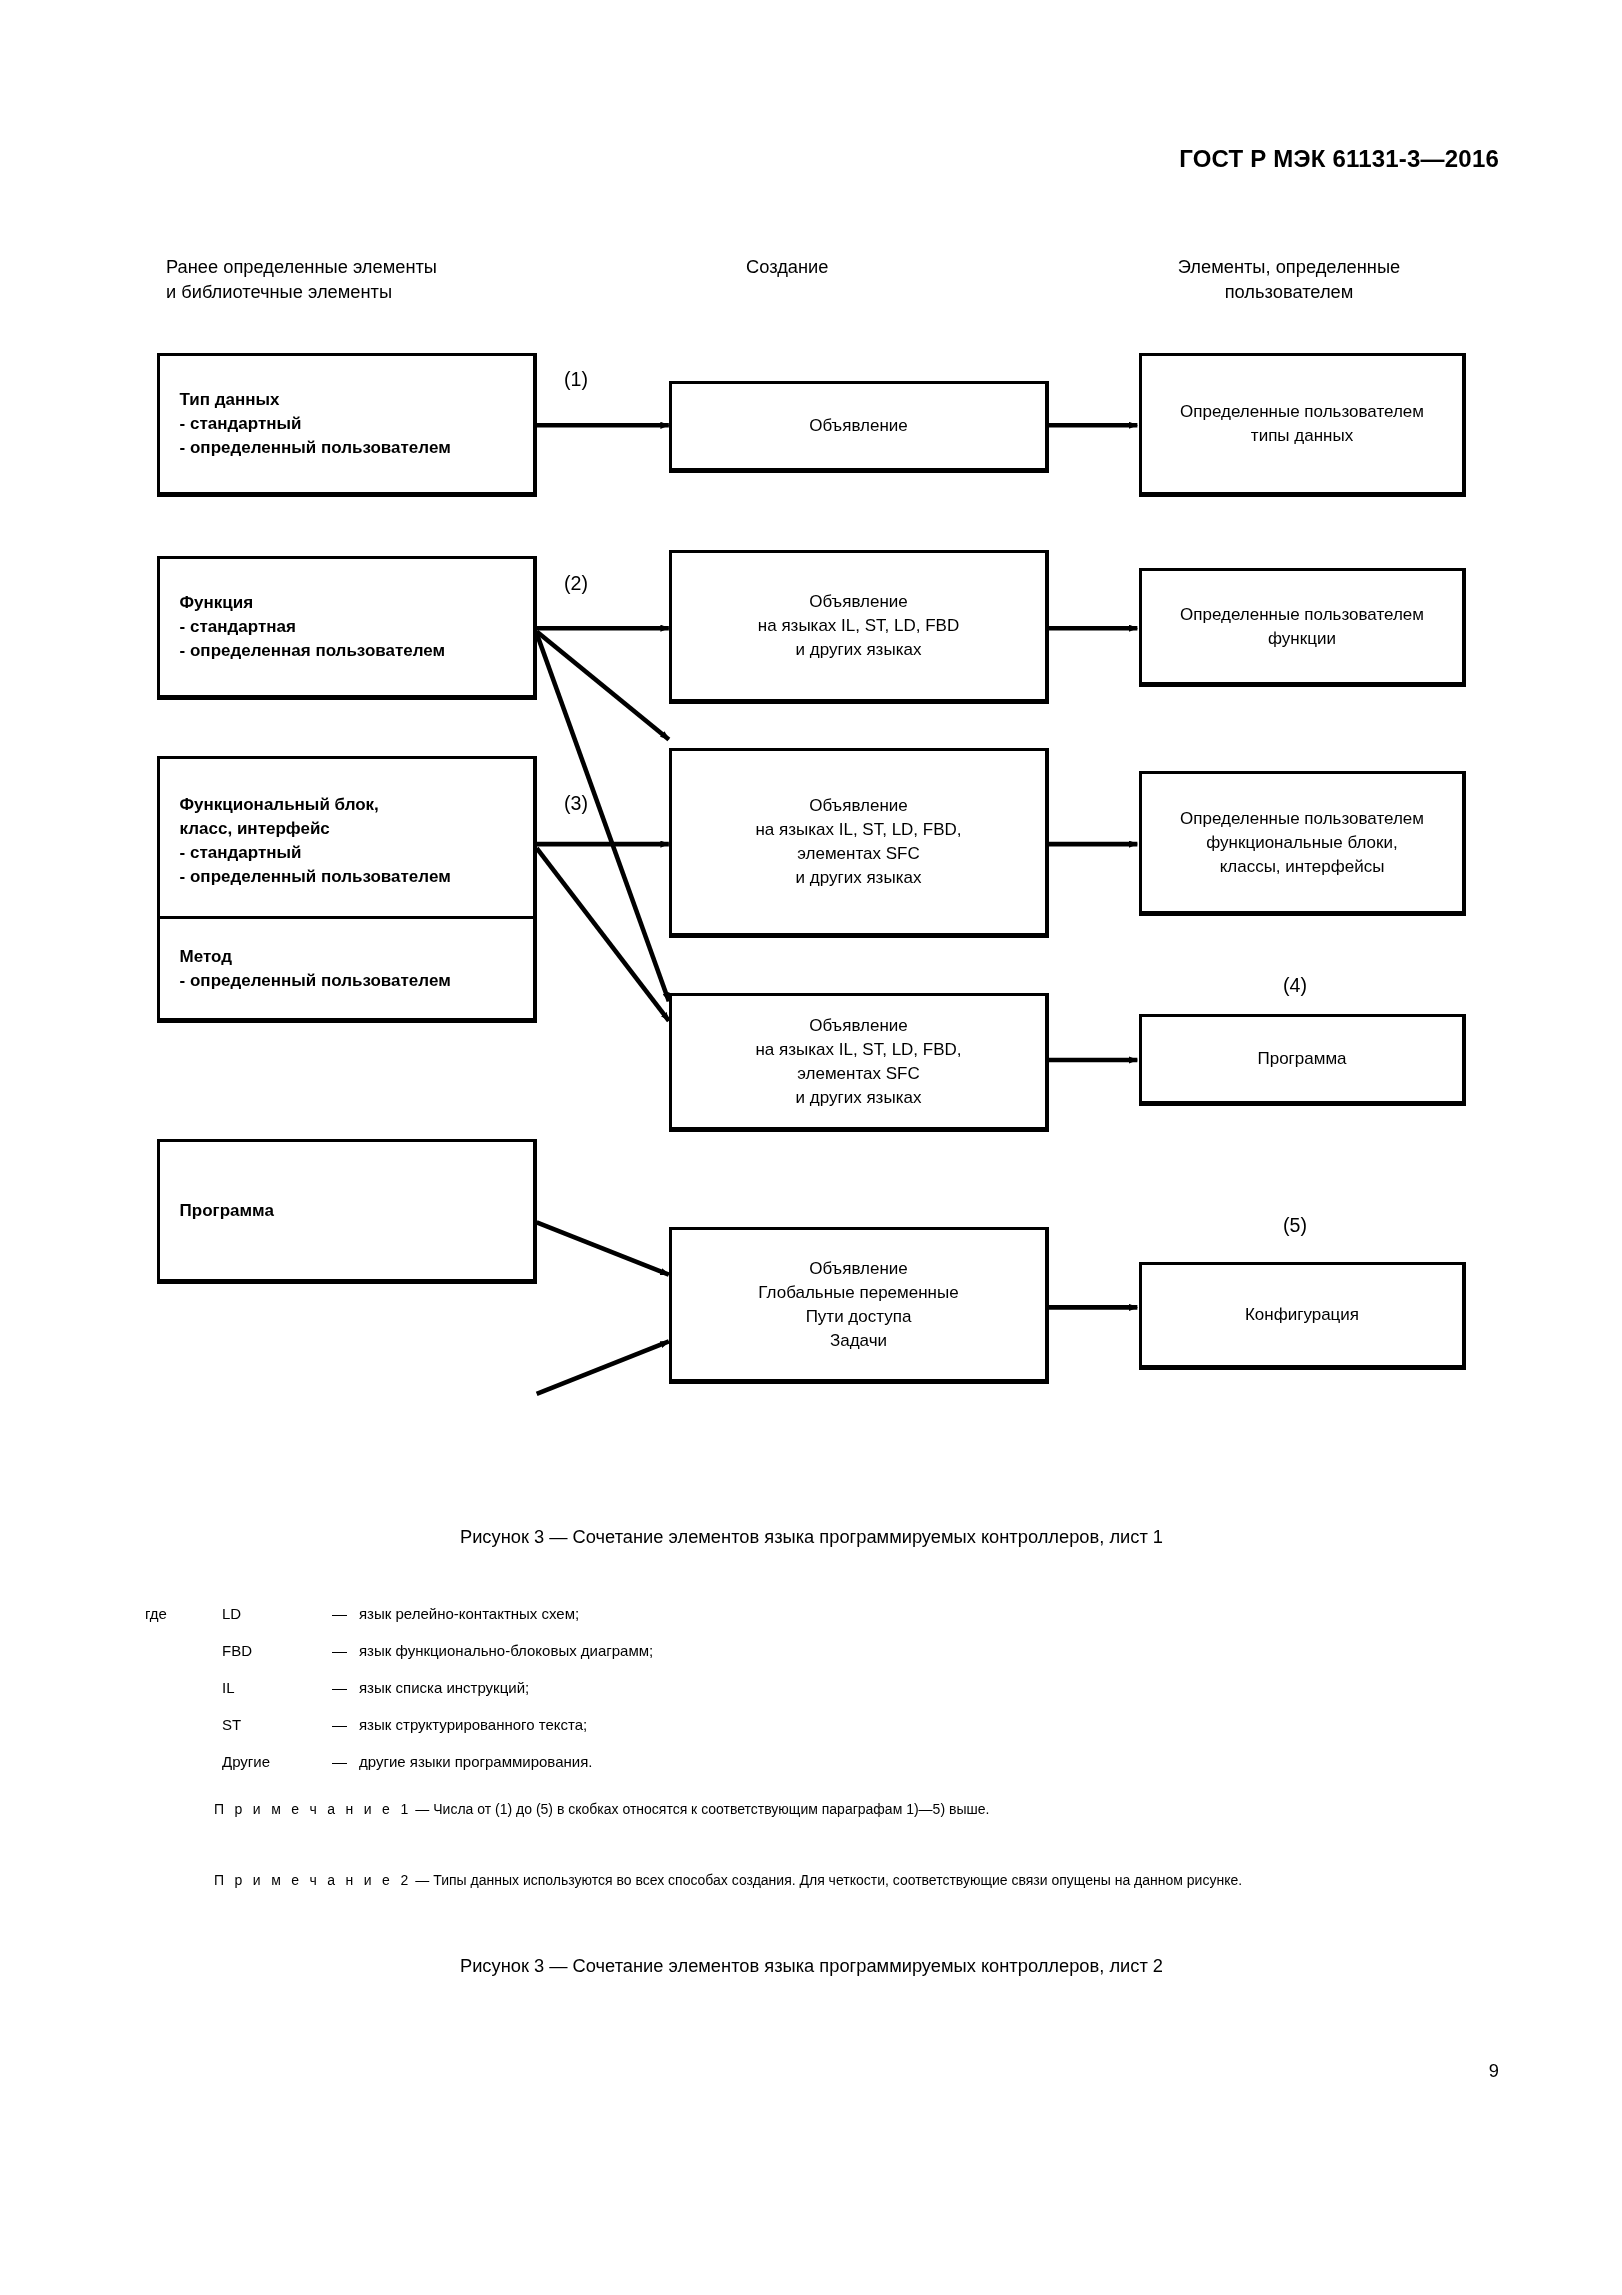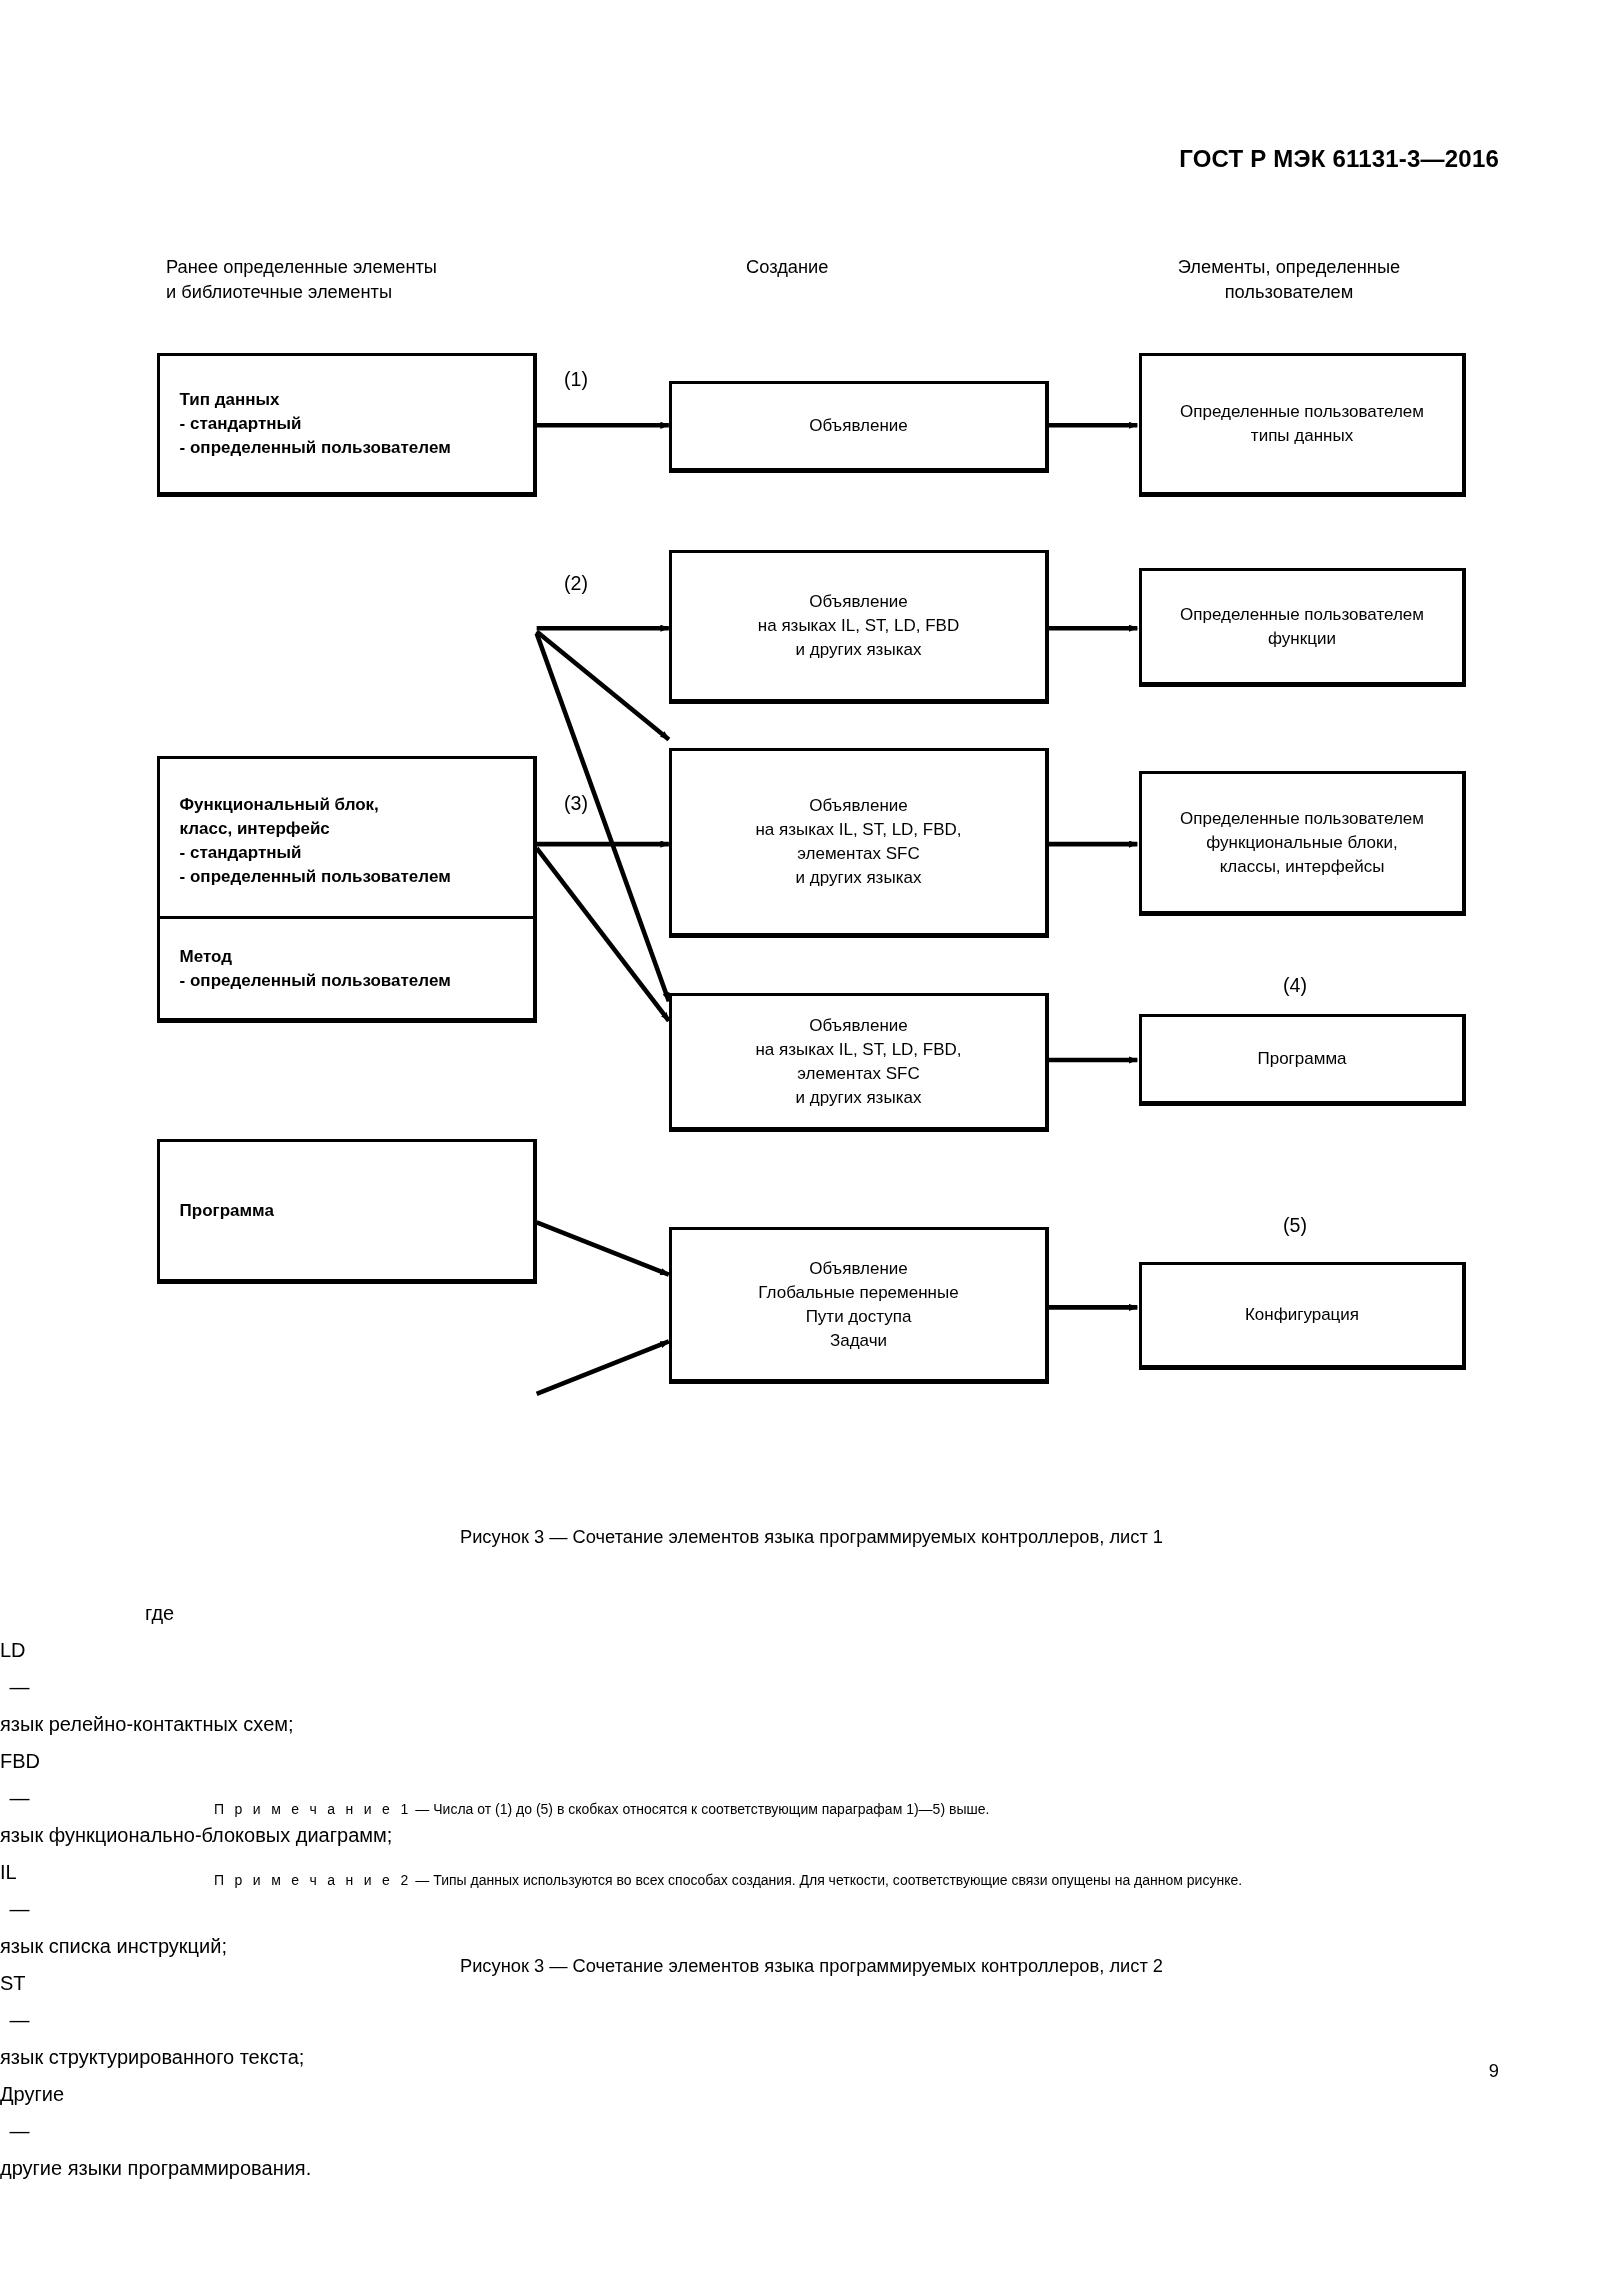--- a/index.html
+++ b/index.html
@@ -71,23 +71,22 @@
     font-size:18.3px;
     white-space:nowrap;
   }
   #caption-sheet1 { top:1526px; }
   #caption-sheet2 { top:1955px; }
 
   .legend { position:absolute; left:0; top:1595px; width:1623px; }
   .legend-row {
     display:flex;
     align-items:baseline;
-    font-size:20px;
+    font-size:15px;
     line-height:37px;
-    flex-direction:column;
   }
   .legend-row .gde    { width:77px; text-align:left;  padding-left:145px; box-sizing:content-box; }
   .legend-row .abbr   { width:98px; }
   .legend-row .dash   { width:39px;  text-align:center; }
   .legend-row .desc   { text-align:left; }
 
   .note {
     position:absolute;
     left:145px;
     width:1348px;
@@ -150,20 +149,25 @@
 
       <path d="M530,1385 L530,1455" stroke="#000" stroke-width="6" fill="none"></path>
     </svg>
 
     <div class="node tl" id="n-data-type" style="left:157px; top:353px; width:380px; height:144px;">
       <span class="label">Тип данных
  - стандартный
  - определенный пользователем</span>
     </div>
 
+    <div class="node tl" id="n-function" style="left:157px; top:556px; width:380px; height:144px;">
+      <span class="label">Функция
+ - стандартная
+ - определенная пользователем</span>
+    </div>
 
     <div class="node tl" id="n-function-block" style="left:157px; top:756px; width:380px; height:172px;">
       <span class="label">Функциональный блок,
 класс, интерфейс
  - стандартный
  - определенный пользователем</span>
     </div>
 
     <div class="node tl" id="n-method" style="left:157px; top:916px; width:380px; height:107px;">
       <span class="label">Метод

